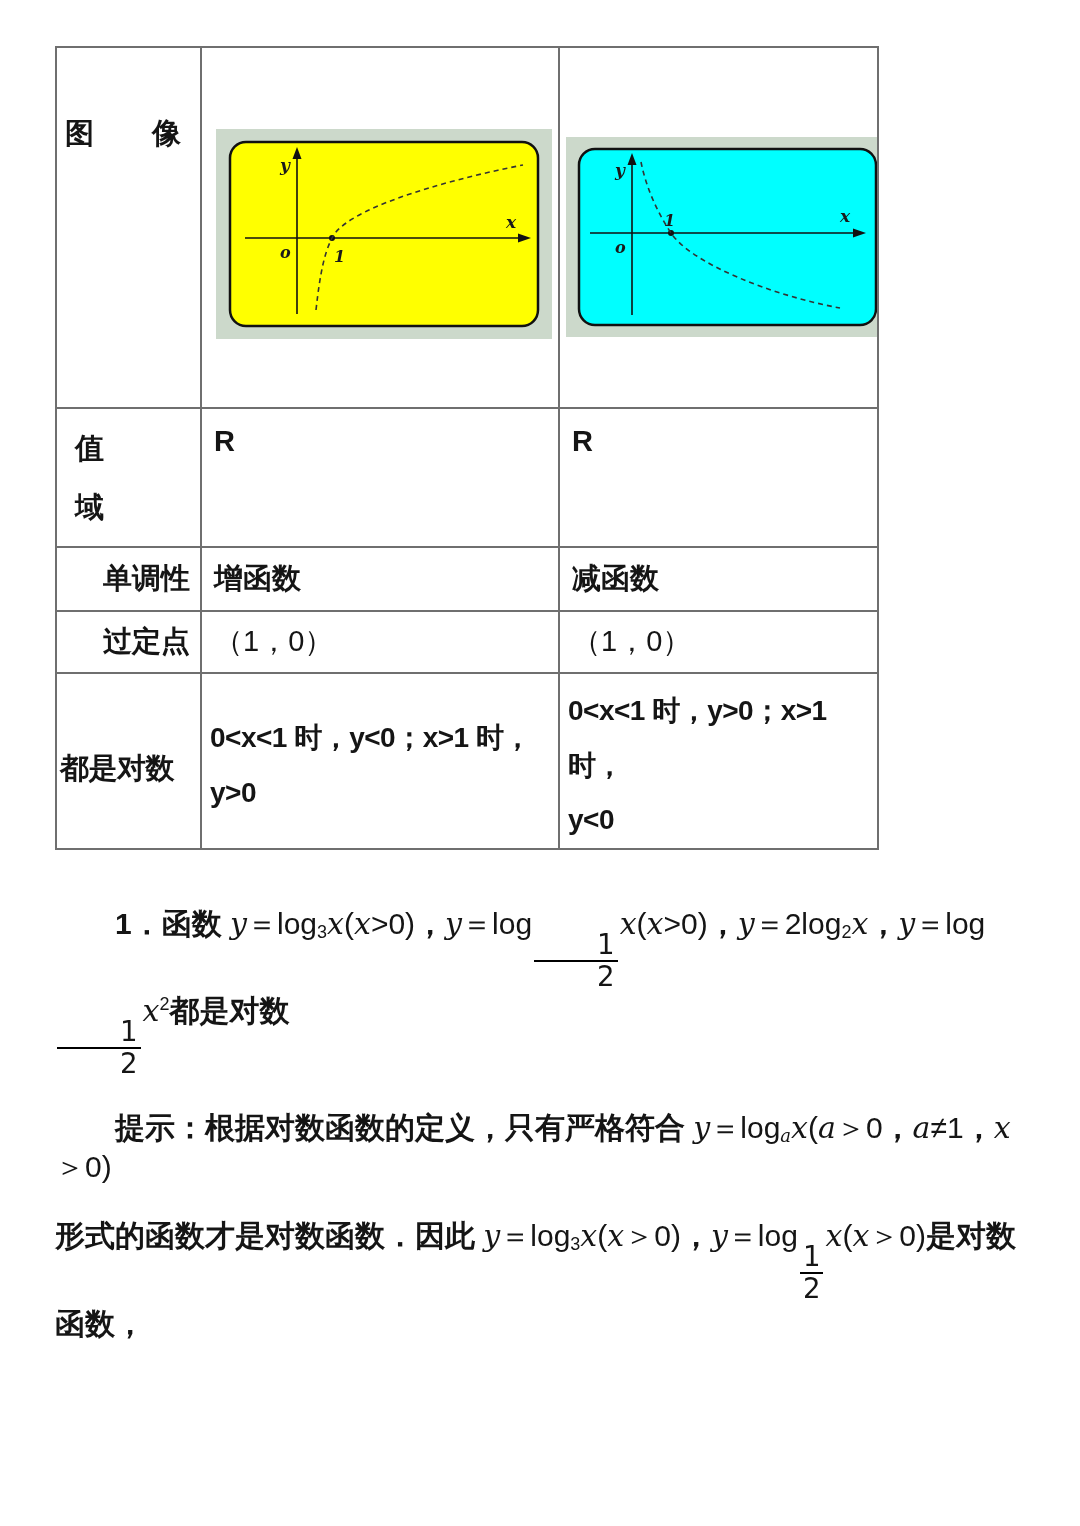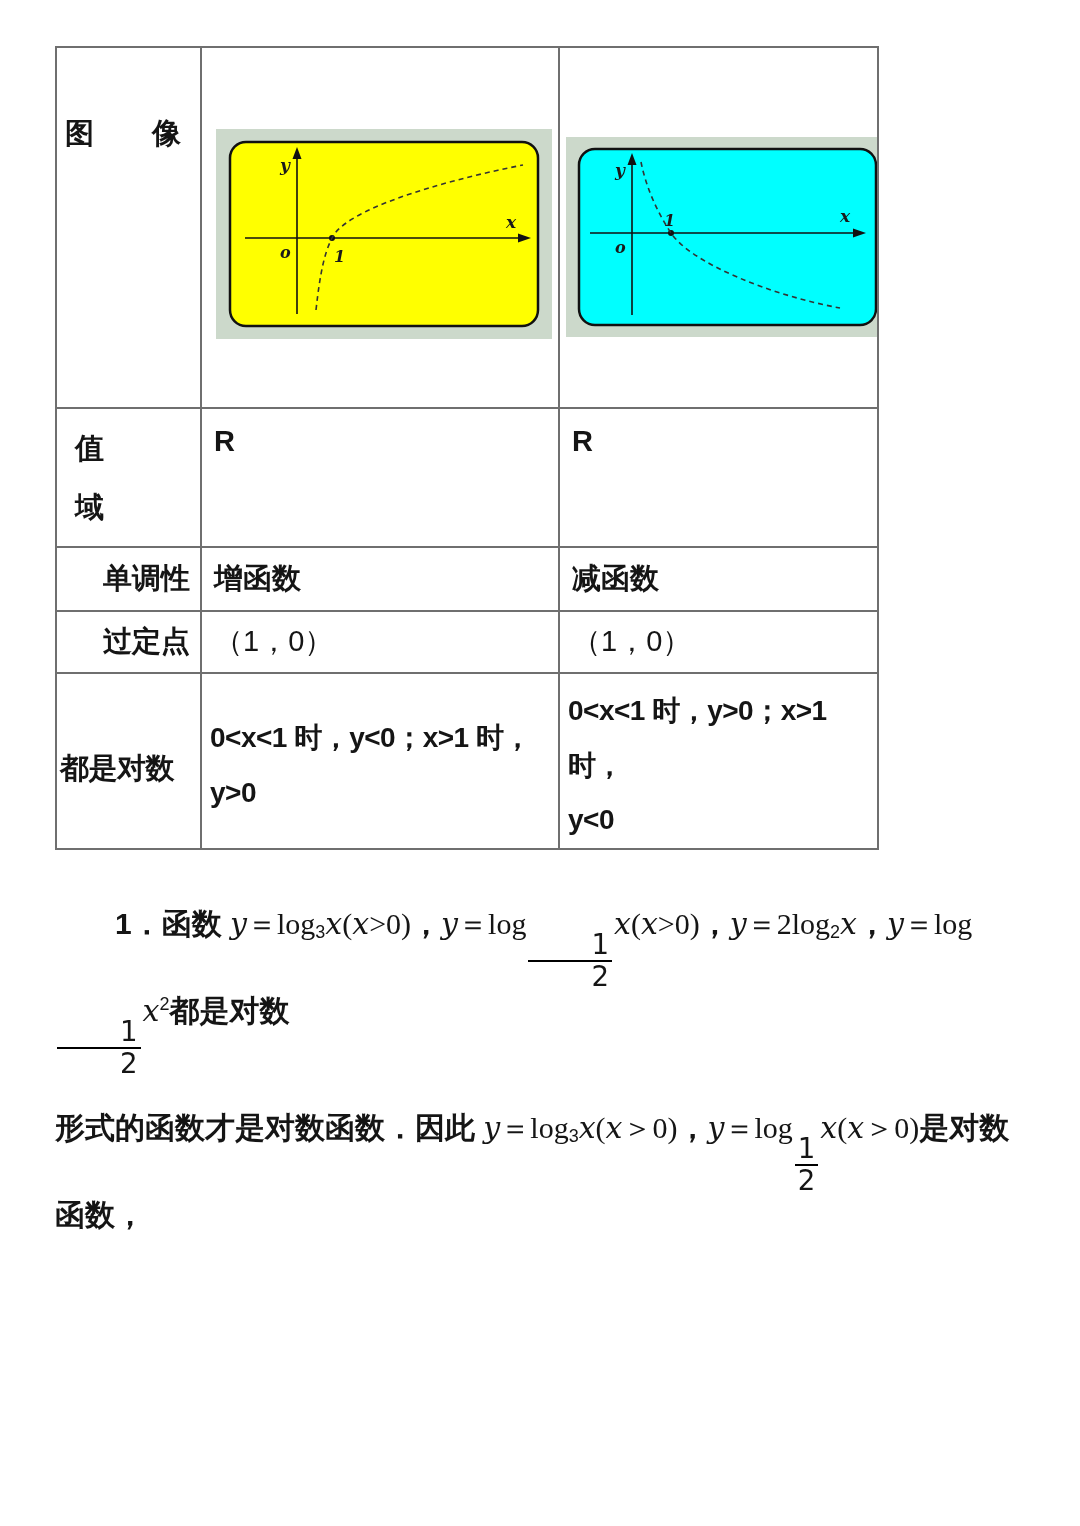--- a/index.html
+++ b/index.html
@@ -34,21 +34,21 @@
   .gsvg text{font-family:"DejaVu Serif","Liberation Serif",serif;font-weight:700;font-style:italic;fill:#1a1a1a;}
 
   
   .doc{margin-top:54px;font-size:30px;font-weight:700;width:980px;}
   .doc p{margin:30px 0;line-height:1.3;}
   .doc p.heading{margin:0 0 36px 0;}
   .doc p.indent{text-indent:2em;}
 
   
   .mi{font-family:"DejaVu Serif","Liberation Serif",serif;font-style:italic;font-weight:400;}
-  .mr{font-family:Liberation Serif, serif;font-weight:400;}
+  .mr{font-family:Liberation Sans, sans-serif;font-weight:400;}
   .msub{font-size:0.6em;vertical-align:-0.22em;font-weight:400;}
   .msup{font-size:0.6em;vertical-align:0.62em;font-weight:400;}
   .label-cell .msup,.val-cell .msup{font-weight:700;vertical-align:0.45em;}
   .frac{display:inline-flex;flex-direction:column;align-items:center;vertical-align:-0.72em;
         line-height:1.02;font-weight:400;font-size:0.92em;margin:0 2px;
         font-family:"DejaVu Sans","Liberation Sans",sans-serif;}
   .frac .fnum{display:block;border-bottom:2px solid #000;padding:0 3px 1px;}
   .frac .fden{display:block;padding-top:1px;}
 </style>
 </head>
@@ -132,20 +132,21 @@
     </table>
 
   <div class="doc">
     <p class="indent">1．函数 <span class="mi">y</span><span class="mr">＝log</span><span class="msub">3</span><span class="mi">x</span><span class="mr">(</span><span class="mi">x</span><span class="mr">&gt;0)</span>，<span class="mi">y</span><span class="mr">＝log</span><span class="frac">
           <span class="fnum">1</span>
           <span class="fden">2</span>
         </span><span class="mi">x</span><span class="mr">(</span><span class="mi">x</span><span class="mr">&gt;0)</span>，<span class="mi">y</span><span class="mr">＝2log</span><span class="msub">2</span><span class="mi">x</span>，<span class="mi">y</span><span class="mr">＝log</span><span class="frac">
           <span class="fnum">1</span>
           <span class="fden">2</span>
         </span><span class="mi">x</span><span class="msup">2</span>都是对数</p>
+    <p class="indent">提示：根据对数函数的定义，只有严格符合 <span class="mi">y</span><span class="mr">＝log</span><span class="msub mi">a</span><span class="mi">x</span><span class="mr">(</span><span class="mi">a</span><span class="mr">＞0</span>，<span class="mi">a</span><span class="mr">≠1</span>，<span class="mi">x</span><span class="mr">＞0)</span></p>
     <p>形式的函数才是对数函数．因此 <span class="mi">y</span><span class="mr">＝log</span><span class="msub">3</span><span class="mi">x</span><span class="mr">(</span><span class="mi">x</span><span class="mr">＞0)</span>，<span class="mi">y</span><span class="mr">＝log</span><span class="frac">
           <span class="fnum">1</span>
           <span class="fden">2</span>
         </span><span class="mi">x</span><span class="mr">(</span><span class="mi">x</span><span class="mr">＞0)</span>是对数函数，</p>
 
   </div>
 
 </div>
 
 </body></html>

